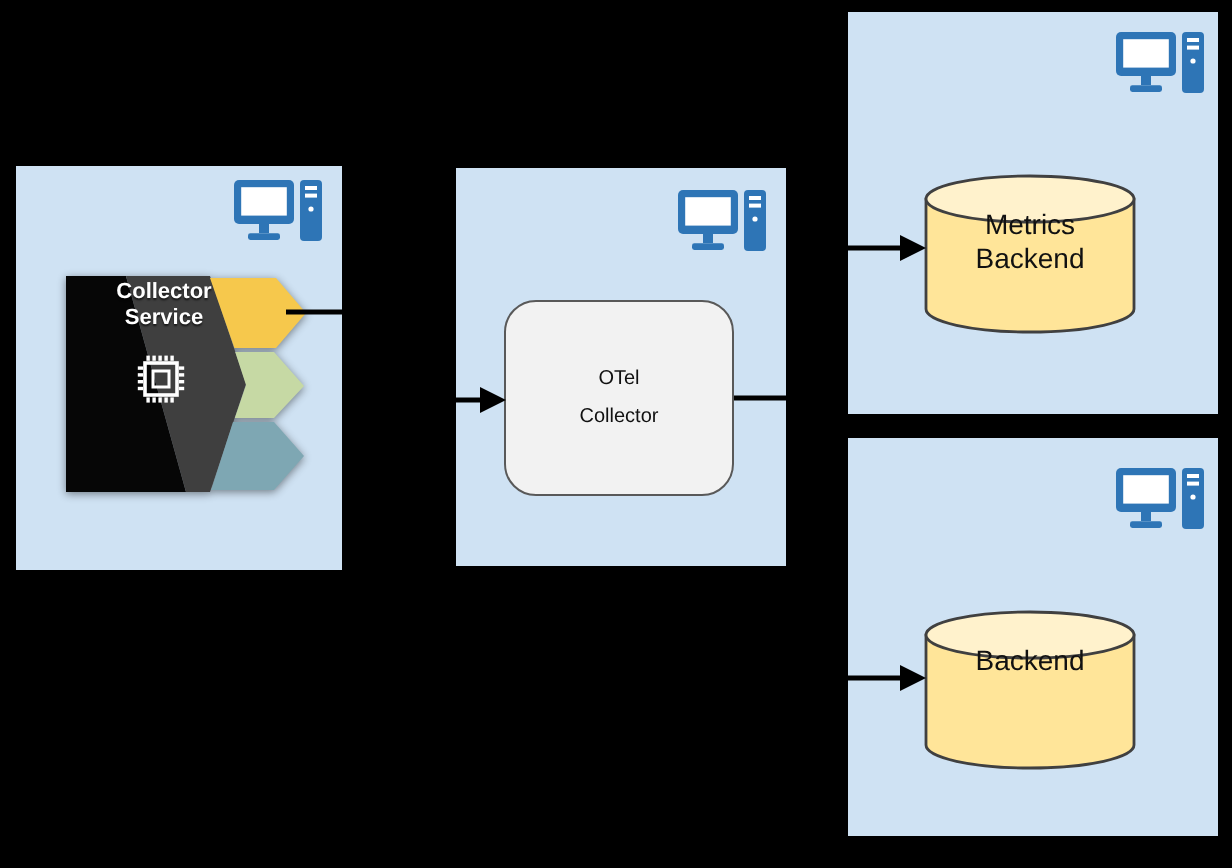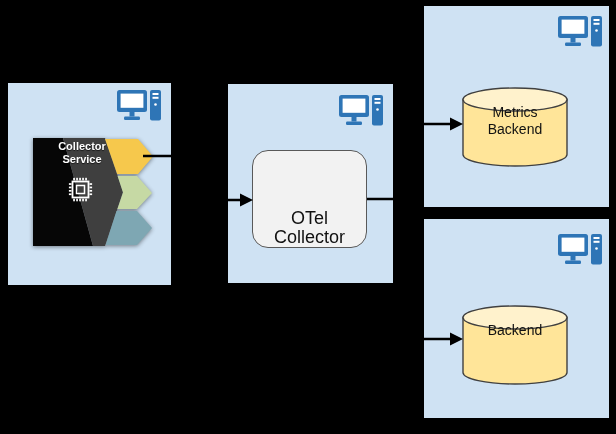--- a/index.html
+++ b/index.html
@@ -29,23 +29,23 @@
   .rl-teal{fill:var(--rti-teal,#7EA7B3);}
   .chip{stroke:#fff;fill:none;}
   .chip-pin{fill:#fff;}
   .rti-text{position:absolute;left:30px;top:57px;width:88px;text-align:center;
             color:#fff;font-weight:bold;font-size:11px;line-height:12.5px;
             text-shadow:0 1px 1px rgba(0,0,0,.65);}
 
   
   .otel-box{position:absolute;left:24px;top:66px;width:115px;height:98px;
             background:var(--otel-fill,#F2F2F2);border:1.3px solid var(--otel-stroke,#595959);
-            border-radius:16px;display:flex;flex-direction:column;justify-content:flex-end;
+            border-radius:16px;display:flex;flex-direction:column;justify-content:center;
             align-items:center;box-sizing:border-box;
-            font-size:18px;line-height:19px;color:#111;text-align:center;}
+            font-size:10px;line-height:19px;color:#111;text-align:center;}
 
   
   .cyl{position:absolute;width:106px;height:81px;}
   .cyl-metrics{left:38px;top:81px;}
   .cyl-logs{left:38px;top:86px;}
   .cyl-svg{position:absolute;inset:0;width:100%;height:100%;}
   .cyl-body{fill:var(--cyl-body,#FFE599);stroke:var(--cyl-stroke,#404040);stroke-width:1.4;}
   .cyl-top{fill:var(--cyl-top,#FFF2CC);stroke:var(--cyl-stroke,#404040);stroke-width:1.4;}
   .cyl-label{position:absolute;left:0;right:0;top:17px;text-align:center;
              font-size:14px;line-height:17px;color:#111;}

